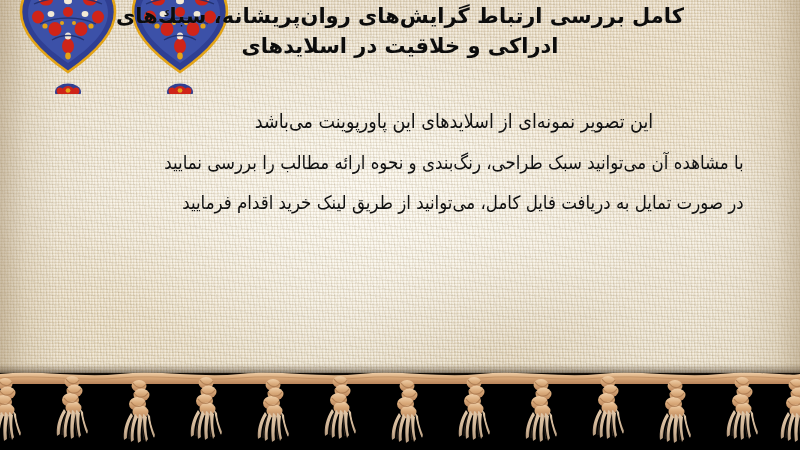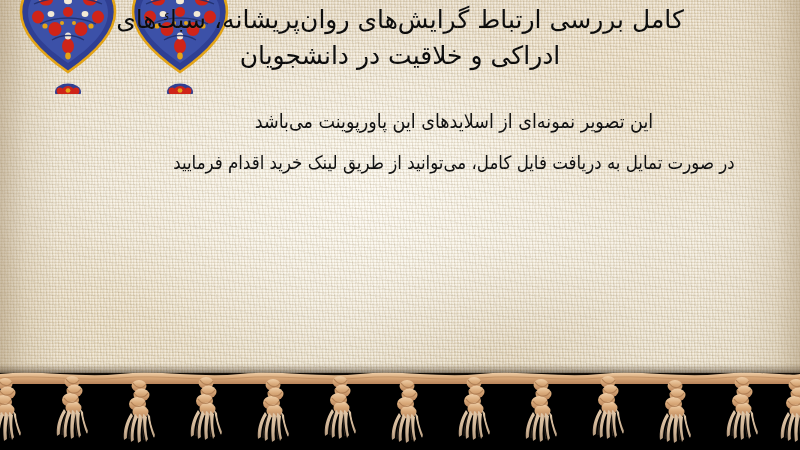--- a/index.html
+++ b/index.html
@@ -100,23 +100,23 @@
     direction: rtl;
     text-align: center;
     color: #101010;
   }
 
   .title {
     position: absolute;
     top: 2px;
     right: 16px;
     width: 768px;
-    font-size: 25px;
+    font-size: 21px;
     line-height: 1.42;
-    font-weight: 400;
+    font-weight: 700;
     letter-spacing: 0px;
     color: #0c0c0c;
     text-align: center;
     text-shadow: 0 0 1px rgba(255,255,255,0.30);
   }
   .title .ln { display: block; }
 
   .body-lines {
     position: absolute;
     top: 112px;
@@ -254,25 +254,26 @@
       <g transform="translate(172,118)">
         <use href="#pendant"></use>
       </g>
     </svg>
   </div>
 
   <div class="text-layer">
 
     <div class="title">
       <span class="ln">کامل بررسی ارتباط گرایش‌های روان‌پریشانه، سبك‌های</span>
-      <span class="ln">ادراکی و خلاقیت در دانشجویان</span>
+      <span class="ln">ادراکی و خلاقیت در اسلایدهای</span>
     </div>
 
     <div class="body-lines">
       <span class="bl">این تصویر نمونه‌ای از اسلایدهای این پاورپوینت می‌باشد</span>
+      <span class="bl">با مشاهده آن می‌توانید سبک طراحی، رنگ‌بندی و نحوه ارائه مطالب را بررسی نمایید</span>
       <span class="bl">در صورت تمایل به دریافت فایل کامل، می‌توانید از طریق لینک خرید اقدام فرمایید</span>
     </div>
 
   </div>
 
   <div class="fringe-zone">
     <div class="fringe-black"></div>
     <div class="fringe-lip"></div>
 
     <svg class="fringe-svg" viewBox="0 0 800 82" preserveAspectRatio="none" xmlns="http://www.w3.org/2000/svg">

